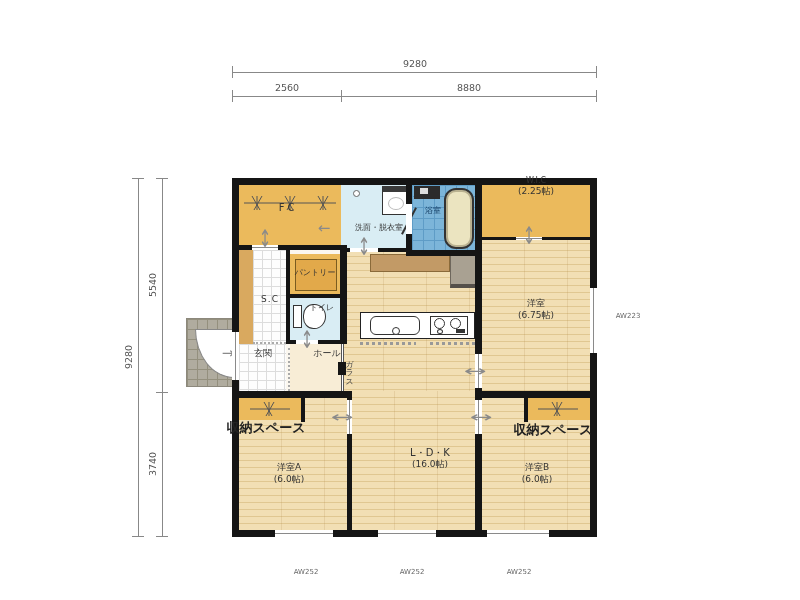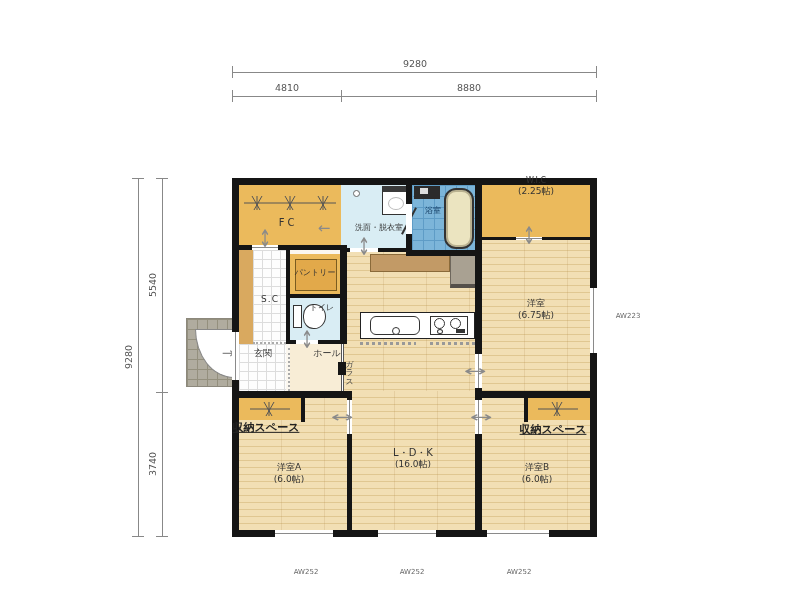--- a/index.html
+++ b/index.html
@@ -29,21 +29,21 @@
       background-size:10px 10px;}
   .hallbg{background:#f8edd6;}
   .wall{position:absolute;background:#151515;}
   .winh{position:absolute;background:linear-gradient(to bottom,#fff 0 42%,#8a8a8a 42% 58%,#fff 58% 100%);}
   .winv{position:absolute;background:linear-gradient(to right,#fff 0 42%,#8a8a8a 42% 58%,#fff 58% 100%);}
   
   .lbl{position:absolute;transform:translate(-50%,-50%);text-align:center;white-space:nowrap;
        font-size:10px;line-height:1.3;color:#333;}
   .lbl .s2{display:block;font-size:9px;}
   .f8{font-size:8px;} .f9{font-size:9px;}
-  .mini{font-size:11px;font-weight:bold;color:#222;text-decoration:underline;}
+  .mini{font-size:13px;font-weight:bold;color:#222;}
   .bathlbl{color:#143d63;}
   .vlabel{position:absolute;transform:translate(-50%,-50%);writing-mode:vertical-rl;
           font-size:8px;color:#444;white-space:nowrap;}
   .dimlbl{position:absolute;transform:translate(-50%,-50%);font-size:9.5px;color:#555;white-space:nowrap;}
   .vdim{transform:translate(-50%,-50%) rotate(-90deg);}
   .awlbl{position:absolute;transform:translate(-50%,-50%);font-size:7px;color:#666;white-space:nowrap;}
   .dimline{position:absolute;background:#888;}
   .tick{position:absolute;background:#888;}
   .arrow{position:absolute;transform:translate(-50%,-50%);color:#8a8a8a;font-size:15px;line-height:1;}
   .stretch{transform:translate(-50%,-50%) scaleX(1.8);}
@@ -60,21 +60,21 @@
 
   <div>
     <div class="dimline" style="left:232px;top:72px;width:365px;height:1px"></div>
     <div class="tick" style="left:232px;top:66px;width:1px;height:12px"></div>
     <div class="tick" style="left:596px;top:66px;width:1px;height:12px"></div>
     <div class="dimlbl" style="left:415px;top:63px">9280</div>
     <div class="dimline" style="left:232px;top:96px;width:365px;height:1px"></div>
     <div class="tick" style="left:232px;top:90px;width:1px;height:12px"></div>
     <div class="tick" style="left:341px;top:90px;width:1px;height:12px"></div>
     <div class="tick" style="left:596px;top:90px;width:1px;height:12px"></div>
-    <div class="dimlbl" style="left:287px;top:87px">4810</div>
+    <div class="dimlbl" style="left:287px;top:87px">2560</div>
     <div class="dimlbl" style="left:469px;top:87px">8880</div>
   </div>
 
   <div>
     <div class="dimline" style="left:138px;top:178px;width:1px;height:359px"></div>
     <div class="tick" style="left:132px;top:178px;width:12px;height:1px"></div>
     <div class="tick" style="left:132px;top:536px;width:12px;height:1px"></div>
     <div class="dimlbl vdim" style="left:128px;top:357px">9280</div>
     <div class="dimline" style="left:162px;top:178px;width:1px;height:359px"></div>
     <div class="tick" style="left:156px;top:178px;width:12px;height:1px"></div>
@@ -206,30 +206,30 @@
 
     <div class="arrow stretchv" style="left:33px;top:62px">↕</div>
     <div class="arrow stretchv" style="left:132px;top:70px">↕</div>
     <div class="arrow stretchv" style="left:297px;top:59px">↕</div>
     <div class="arrow stretchv" style="left:75px;top:163px">↕</div>
     <div class="arrow stretch" style="left:243px;top:193px">↔</div>
     <div class="arrow stretch" style="left:110px;top:239px">↔</div>
     <div class="arrow stretch" style="left:249px;top:239px">↔</div>
     <div class="arrow" style="left:92px;top:50px">←</div>
 
-    <div class="lbl" style="left:56px;top:44px;letter-spacing:3px"><span>FC</span></div>
+    <div class="lbl" style="left:56px;top:29px;letter-spacing:3px"><span>FC</span></div>
     <div class="lbl f8" style="left:147px;top:50px"><span>洗面・脱衣室</span></div>
     <div class="lbl f8 bathlbl" style="left:201px;top:33px"><span>浴室</span></div>
     <div class="lbl f8" style="left:304px;top:9px"><span>W.I.C</span><span class="s2">(2.25帖)</span></div>
     <div class="lbl f9" style="left:304px;top:132px"><span>洋室</span><span class="s2">(6.75帖)</span></div>
     <div class="lbl f8" style="left:83px;top:95px"><span>パントリー</span></div>
     <div class="lbl f9" style="left:38px;top:122px;letter-spacing:1px"><span>S.C</span></div>
     <div class="lbl f8" style="left:90px;top:130px"><span>トイレ</span></div>
     <div class="lbl f9" style="left:31px;top:176px"><span>玄関</span></div>
     <div class="lbl f9" style="left:95px;top:176px"><span>ホール</span></div>
-    <div class="lbl" style="left:181px;top:280px"><span>L・D・K</span><span class="s2">(16.0帖)</span></div>
+    <div class="lbl" style="left:198px;top:280px"><span>L・D・K</span><span class="s2">(16.0帖)</span></div>
     <div class="vlabel" style="left:116px;top:190px"><span>ガラス</span></div>
     <div class="lbl mini" style="left:34px;top:250px"><span>収納スペース</span></div>
     <div class="lbl mini" style="left:321px;top:252px"><span>収納スペース</span></div>
     <div class="lbl f9" style="left:57px;top:296px"><span>洋室A</span><span class="s2">(6.0帖)</span></div>
     <div class="lbl f9" style="left:305px;top:296px"><span>洋室B</span><span class="s2">(6.0帖)</span></div>
   </div>
 </div>
 
 </body></html>

